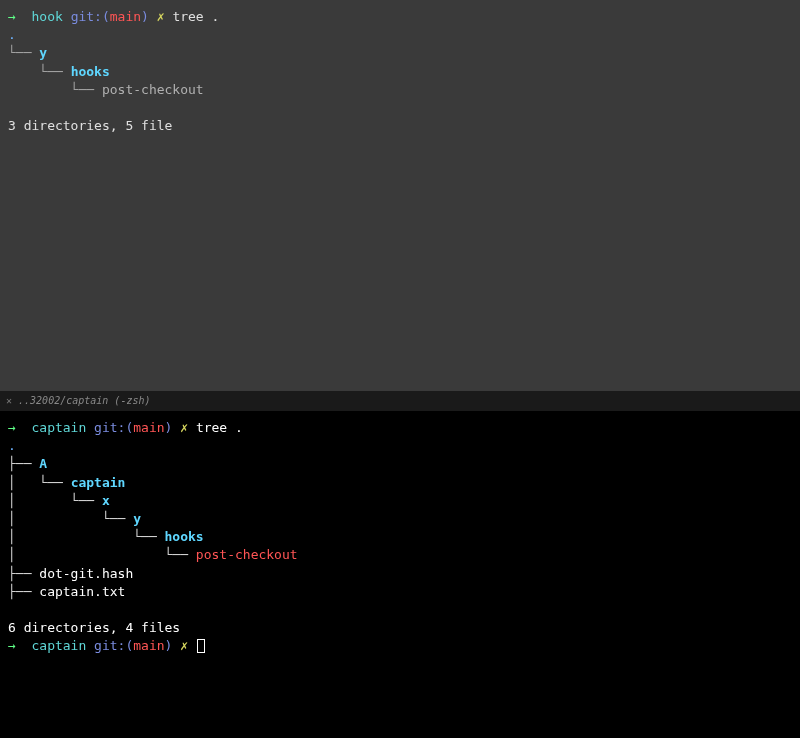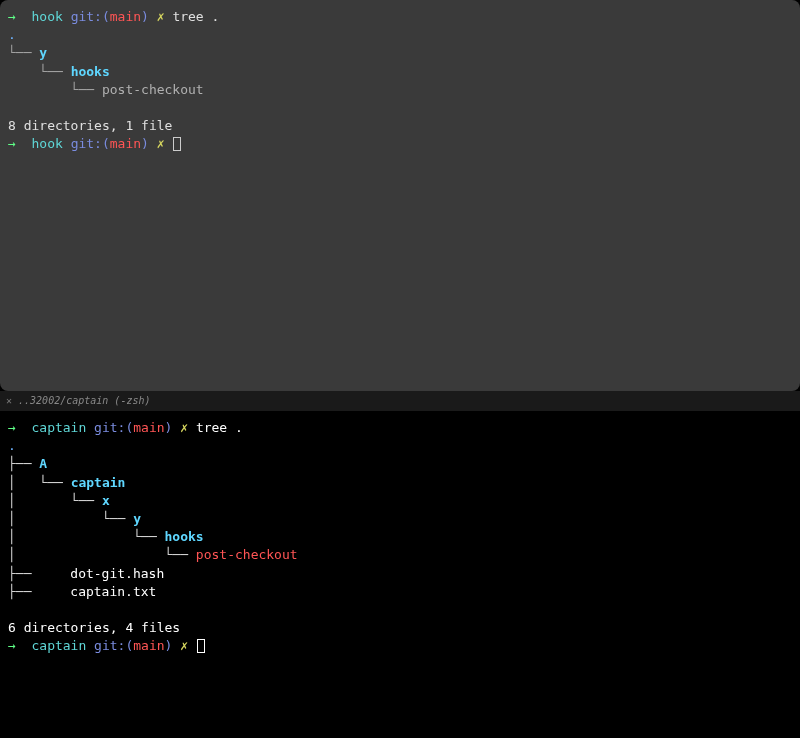--- a/index.html
+++ b/index.html
@@ -11,21 +11,20 @@
       font-family: 'Menlo', 'Monaco', 'Consolas', monospace;
       font-size: 13px;
       line-height: 1.4;
       width: 800px;
       height: 738px;
       overflow: hidden;
       background: #000;
     }
     .pane {
       padding: 8px 18px 8px 8px;
-      border-radius: 8px;
     }
     .pane-top {
       background: #3a3a3a;
       height: 391px;
     }
     .pane-bottom {
       background: #000000;
       height: 347px;
     }
     .tab-bar {
@@ -52,21 +51,21 @@
     .git-label { color: #7a8cdf; }
     .branch { color: #ff5555; }
     .dirty { color: #d7d75f; }
     .cmd-top { color: #e0e0e0; }
     .cmd-bottom { color: #ffffff; }
     .tree-char-top { color: #a0a0a0; }
     .tree-char-bottom { color: #d0d0d0; }
     .dot-top { color: #6db3ff; }
     .folder { color: #5fd7ff; font-weight: bold; }
     .file-top { color: #b0b0b0; }
-    .file-bottom { color: #ffffff; margin-left: 31px; }
+    .file-bottom { color: #ffffff; }
     .file-red { color: #ff5555; }
     .summary-top { color: #e0e0e0; }
     .summary-bottom { color: #ffffff; }
     .cursor {
       display: inline-block;
       width: 8px;
       height: 14px;
       border: 1px solid #cccccc;
       vertical-align: text-bottom;
       margin-left: 1px;
@@ -79,22 +78,21 @@
 </head>
 <body>
 
 <div class="pane pane-top">
   <div class="line"><span class="arrow">→</span>  <span class="dirname">hook</span> <span class="git-label">git:(</span><span class="branch">main</span><span class="git-label">)</span> <span class="dirty">✗</span> <span class="cmd-top">tree .</span></div>
   <div class="line"><span class="dot-top">.</span></div>
   <div class="line"><span class="tree-char-top">└── </span><span class="folder">y</span></div>
   <div class="line"><span class="tree-char-top">    └── </span><span class="folder">hooks</span></div>
   <div class="line"><span class="tree-char-top">        └── </span><span class="file-top">post-checkout</span></div>
   <div class="blank"></div>
-  <div class="line summary-top">8 directories, 1 file</div>
-  <div class="line"><span class="arrow">→</span>  <span class="dirname">hook</span> <span class="git-label">git:(</span><span class="branch">main</span><span class="git-label">)</span> <span class="dirty">✗</span> <span class="cursor"></span></div>
+  <div class="line summary-top">3 directories, 5 file</div>
 </div>
 
 <div class="tab-bar">
   <span class="tab-close">✕</span>
   <span>..32002/captain (-zsh)</span>
 </div>
 
 <div class="pane pane-bottom">
   <div class="line"><span class="arrow">→</span>  <span class="dirname">captain</span> <span class="git-label">git:(</span><span class="branch">main</span><span class="git-label">)</span> <span class="dirty">✗</span> <span class="cmd-bottom">tree .</span></div>
   <div class="line"><span class="dot-top">.</span></div>

